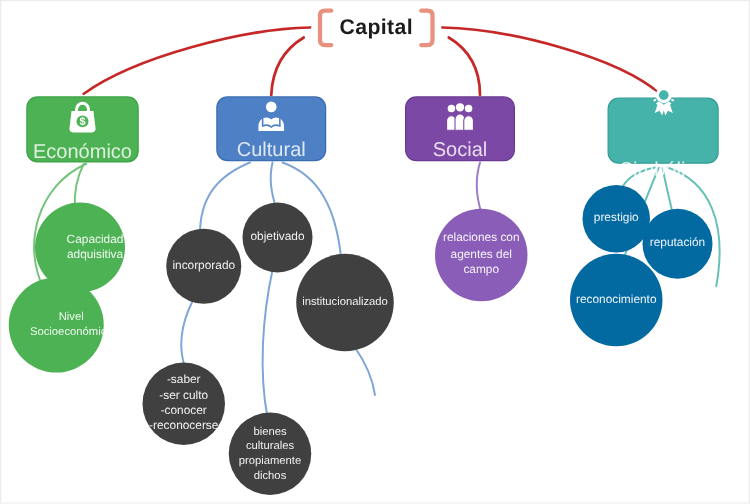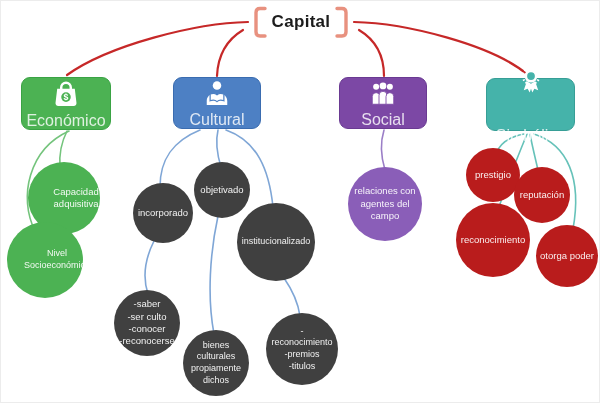--- a/index.html
+++ b/index.html
@@ -23,21 +23,21 @@
   .node-social{background:#7c48a5;border:1.5px solid #6a3a92;}
   .node-simbolico{background:#45b3aa;border:1.5px solid #379e96;}
   .circle{
     position:absolute;border-radius:50%;display:flex;align-items:center;justify-content:center;
     text-align:center;color:rgba(255,255,255,.93);font-size:9.5px;line-height:1.3;
     white-space:pre-line;box-sizing:border-box;padding:4px;
   }
   .c-green{background:#4cb253;padding-left:28px;}
   .c-blue{background:#404040;}
   .c-purple{background:#8a5eb8;}
-  .c-teal{background:#b91c1c;}
+  .c-teal{background:#0369a1;}
   .nowrap{white-space:nowrap;padding:0;}
 </style>
 </head>
 <body>
 
 <div id="canvas">
 
   <svg id="edges" viewBox="0 0 600 403">
 
     <g stroke="#c62828" stroke-width="2.2" fill="none" stroke-linecap="round">
@@ -94,21 +94,21 @@
     <span>
       <svg viewBox="0 0 24 24" width="32" height="30">
         <circle cx="12" cy="6" r="3.4" fill="#fff"></circle>
         <path d="M3.8 21.5v-3.2c0-3.4 2.6-5.6 5.4-6.2l2.8 3 2.8-3c2.8.6 5.4 2.8 5.4 6.2v3.2z" fill="#fff"></path>
         <path d="M6.5 12.8c2.2-.9 4.3-.5 5.5.6 1.2-1.1 3.3-1.5 5.5-.6v5.4c-2.2-.8-4.3-.5-5.5.7-1.2-1.2-3.3-1.5-5.5-.7z" fill="#fff" stroke="#4d80c4" stroke-width="1"></path>
       </svg>
     </span>
     <span class="nlabel">Cultural</span>
   </div>
 
-  <div class="node node-social" style="left:338px;top:76px;width:88px;height:52px;">
+  <div class="node node-social" style="left:323px;top:76px;width:88px;height:52px;">
     <span>
       <svg viewBox="0 0 24 24" width="32" height="30">
         <circle cx="6.5" cy="7" r="2.4" fill="#fff"></circle>
         <circle cx="12" cy="6.3" r="2.7" fill="#fff"></circle>
         <circle cx="17.5" cy="7" r="2.4" fill="#fff"></circle>
         <path d="M3.4 21v-6.2a3.1 3.1 0 0 1 6.2 0V21z" fill="#fff" stroke="#7c48a5" stroke-width=".7"></path>
         <path d="M8.8 21v-7.2a3.2 3.2 0 0 1 6.4 0V21z" fill="#fff" stroke="#7c48a5" stroke-width=".7"></path>
         <path d="M14.4 21v-6.2a3.1 3.1 0 0 1 6.2 0V21z" fill="#fff" stroke="#7c48a5" stroke-width=".7"></path>
       </svg>
     </span>
@@ -132,24 +132,20 @@
   <div class="circle c-green" style="left:6px;top:221px;width:76px;height:76px;font-size:9px;">Nivel Socioeconómico</div>
 
   <div class="circle c-blue nowrap" style="left:132px;top:182px;width:60px;height:60px;">incorporado</div>
   <div class="circle c-blue nowrap" style="left:193px;top:161px;width:56px;height:56px;">objetivado</div>
   <div class="circle c-blue nowrap" style="left:236px;top:202px;width:78px;height:78px;font-size:9px;">institucionalizado</div>
   <div class="circle c-blue" style="left:113px;top:289px;width:66px;height:66px;">-saber
 -ser culto
 -conocer
 -reconocerse</div>
   <div class="circle c-blue" style="left:182px;top:329px;width:66px;height:66px;font-size:9px;">bienes culturales propiamente dichos</div>
-  <div class="circle c-blue" style="left:265px;top:312px;width:72px;height:72px;font-size:9px;">-reconocimiento
--premios
--titulos</div>
 
   <div class="circle c-purple" style="left:347px;top:166px;width:74px;height:74px;">relaciones con agentes del campo</div>
 
   <div class="circle c-teal nowrap" style="left:465px;top:147px;width:54px;height:54px;">prestigio</div>
   <div class="circle c-teal nowrap" style="left:455px;top:202px;width:74px;height:74px;">reconocimiento</div>
   <div class="circle c-teal nowrap" style="left:513px;top:166px;width:56px;height:56px;">reputación</div>
-  <div class="circle c-teal" style="left:535px;top:224px;width:62px;height:62px;">otorga poder</div>
 
 </div>
 
 </body></html>

